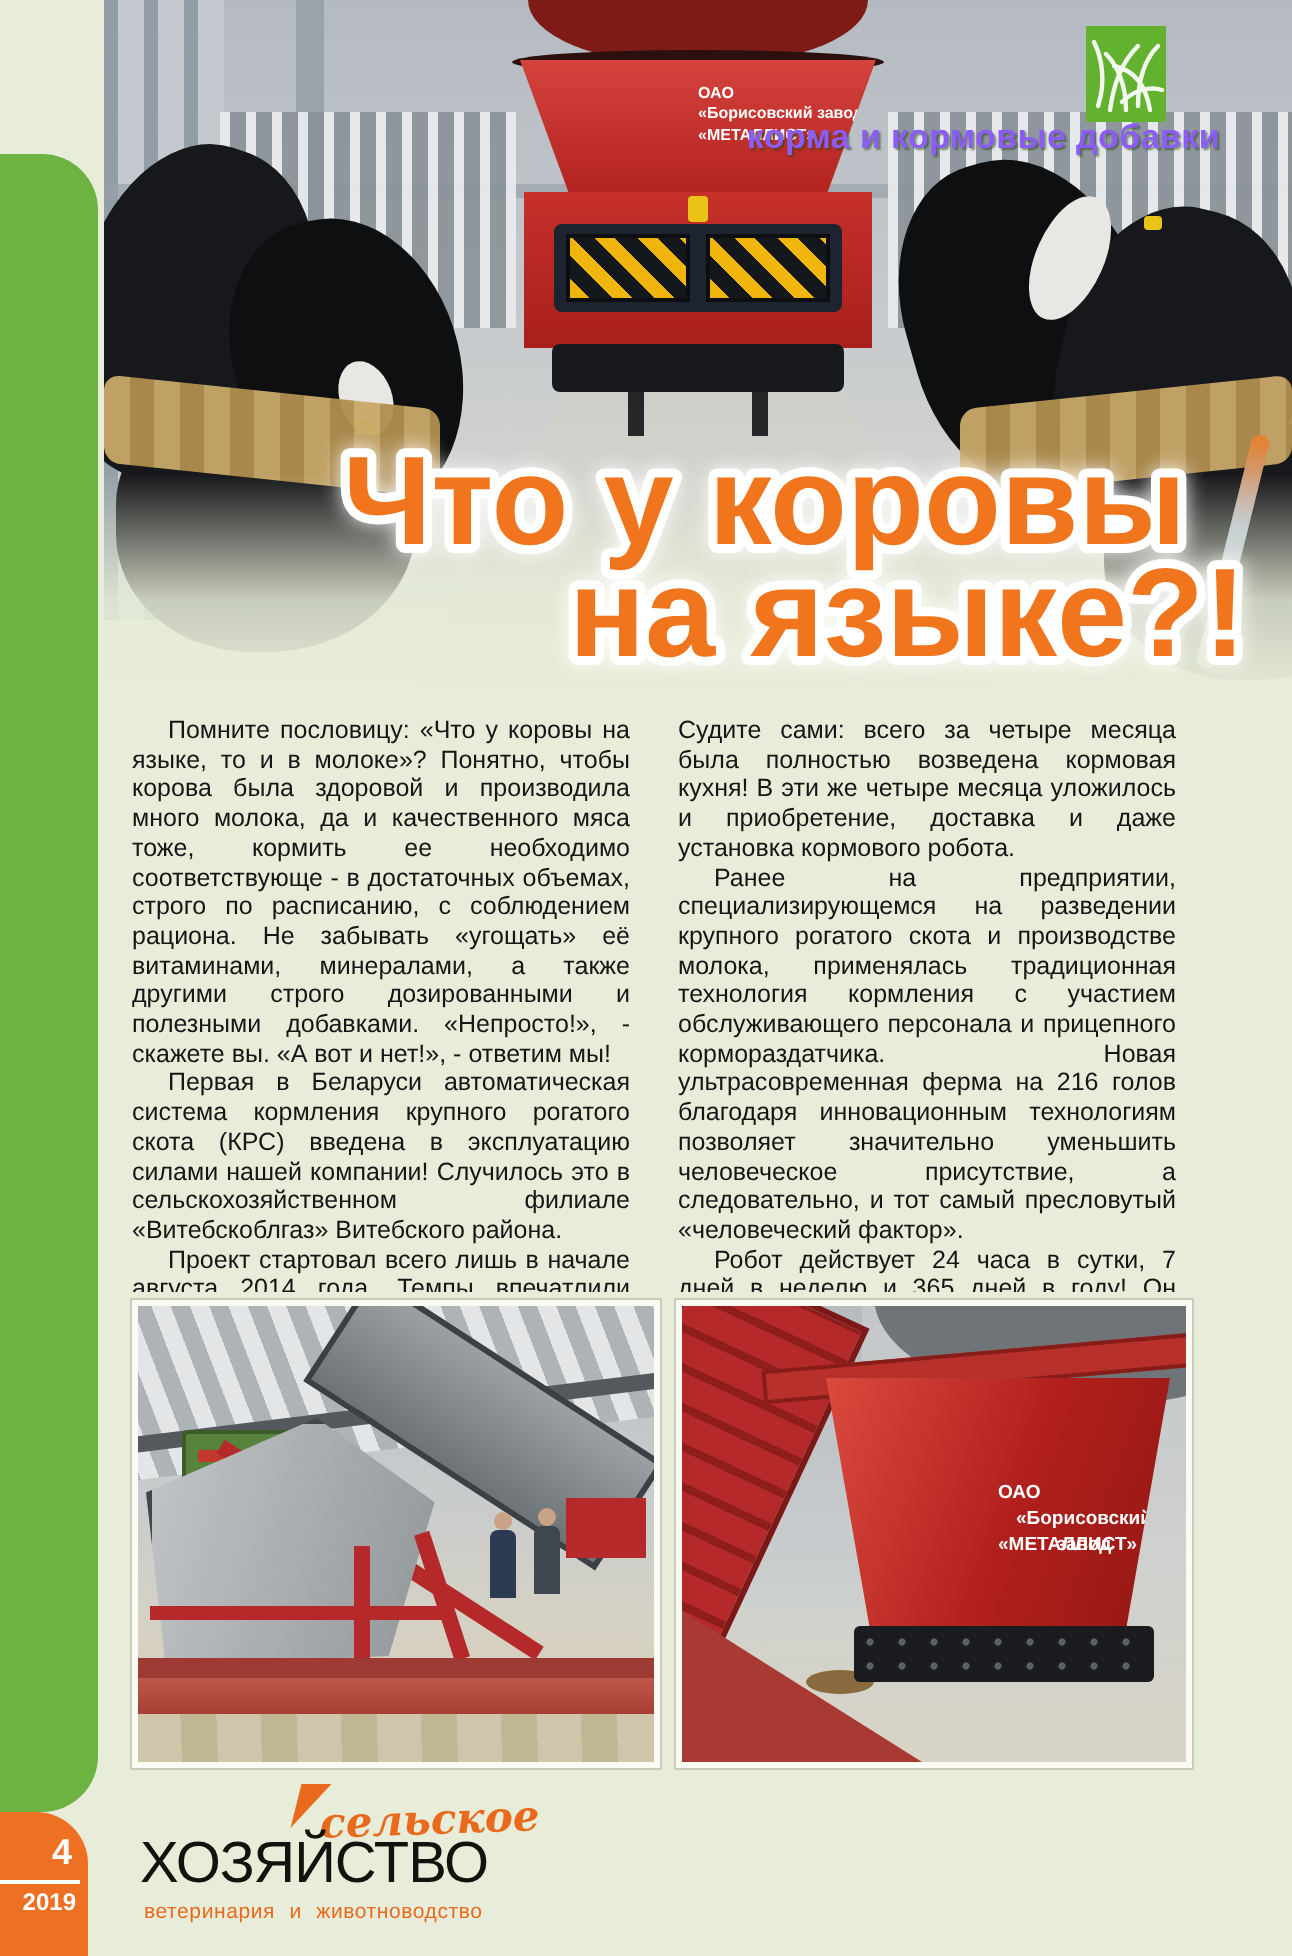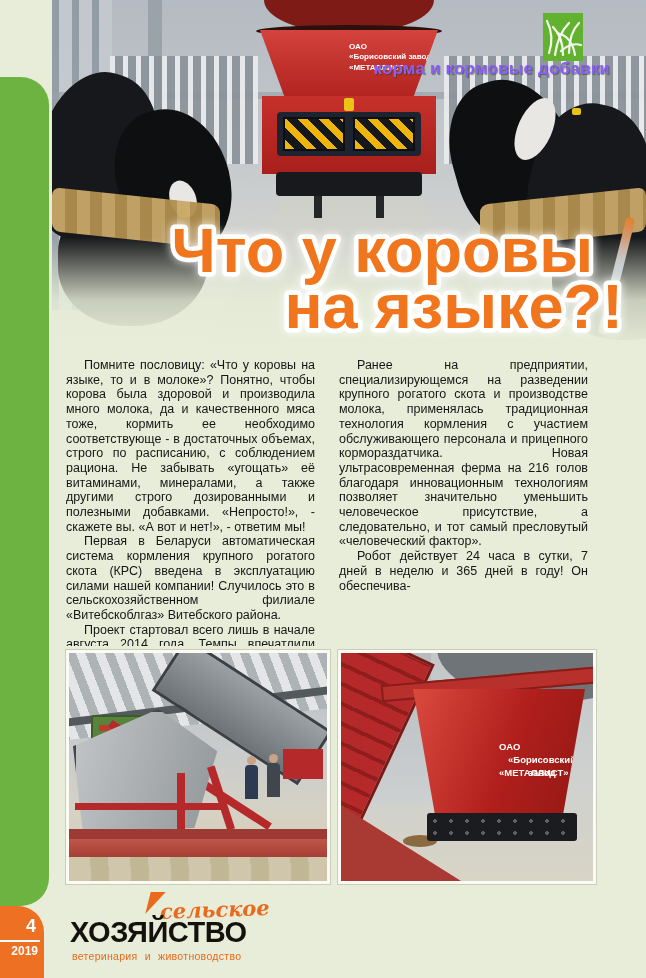--- a/index.html
+++ b/index.html
@@ -90,21 +90,21 @@
            clip-path:polygon(0 0,100% 0,87% 100%,13% 100%);color:#fff;text-align:center;font-size:9.5px;line-height:1.35;font-weight:bold;padding-top:52px;box-sizing:border-box;}
   .skirt{left:86px;top:160px;width:150px;height:28px;background:#1a1c1f;border-radius:3px;
          background-image:radial-gradient(circle at 8px 8px,#5d6166 1.6px,transparent 2px);background-size:16px 12px;}
   .redfloor{left:0;top:120px;width:120px;height:108px;background:#a93a33;clip-path:polygon(0 30%,100% 100%,0 100%);}
   .haypile{left:62px;top:182px;width:34px;height:12px;background:#8a6b3f;border-radius:50%;}
 
   
   .logo-nashe{position:absolute;left:70px;top:886px;font-size:34px;font-weight:bold;color:#15120e;letter-spacing:1px;line-height:1;}
   .logo-wedge{position:absolute;left:148px;top:892px;width:0;height:0;border-top:22px solid #e96a1d;border-right:15px solid transparent;transform:skewX(-14deg);}
   .logo-selskoe{position:absolute;left:160px;top:897px;font-family:"DejaVu Serif",serif;font-style:italic;font-weight:bold;font-size:21px;color:#e96a1d;transform:rotate(-2deg);}
-  .logo-hoz{position:absolute;left:70px;top:918px;font-size:29px;font-weight:bold;color:#15120e;letter-spacing:-0.5px;line-height:1;}
+  .logo-hoz{position:absolute;left:70px;top:918px;font-size:29px;font-weight:normal;color:#15120e;letter-spacing:-0.5px;line-height:1;}
   .logo-sub{position:absolute;left:72px;top:950px;font-size:10.5px;font-weight:normal;color:#e96a1d;letter-spacing:.3px;word-spacing:4px;}
 </style>
 </head>
 <body>
 
 <div class="page">
 
   <div class="hero">
     <div class="win-left"></div>
     <div class="pillar"></div>
@@ -175,20 +175,21 @@
     <span class="year">2019</span>
   </div>
 
   <div class="columns">
     <div class="col">
       <p class="ind">Помните пословицу: «Что у коровы на языке, то и в молоке»? Понятно, чтобы корова была здоровой и производила много молока, да и качественного мяса тоже, кормить ее необходимо соответствующе - в достаточных объемах, строго по расписанию, с соблюдением рациона. Не забывать «угощать» её витаминами, минералами, а также другими строго дозированными и полезными добавками. «Непросто!», - скажете вы. «А вот и нет!», - ответим мы!</p>
       <p class="ind">Первая в Беларуси автоматическая система кормления крупного рогатого скота (КРС) введена в эксплуатацию силами нашей компании! Случилось это в сельскохозяйственном филиале «Витебскоблгаз» Витебского района.</p>
       <p class="ind">Проект стартовал всего лишь в начале августа 2014 года. Темпы впечатлили даже нас!</p>
     </div>
     <div class="col">
+      <p>Судите сами: всего за четыре месяца была полностью возведена кормовая кухня! В эти же четыре месяца уложилось и приобретение, доставка и даже установка кормового робота.</p>
       <p class="ind">Ранее на предприятии, специализирующемся на разведении крупного рогатого скота и производстве молока, применялась традиционная технология кормления с участием обслуживающего персонала и прицепного кормораздатчика. Новая ультрасовременная ферма на 216 голов благодаря инновационным технологиям позволяет значительно уменьшить человеческое присутствие, а следовательно, и тот самый пресловутый «человеческий фактор».</p>
       <p class="ind">Робот действует 24 часа в сутки, 7 дней в неделю и 365 дней в году! Он обеспечива-</p>
     </div>
   </div>
 
   <div class="photo photo-left">
     <div class="ceil"></div>
     <div class="roof-edge"></div>
     <div class="green-mach">
         <i></i>

